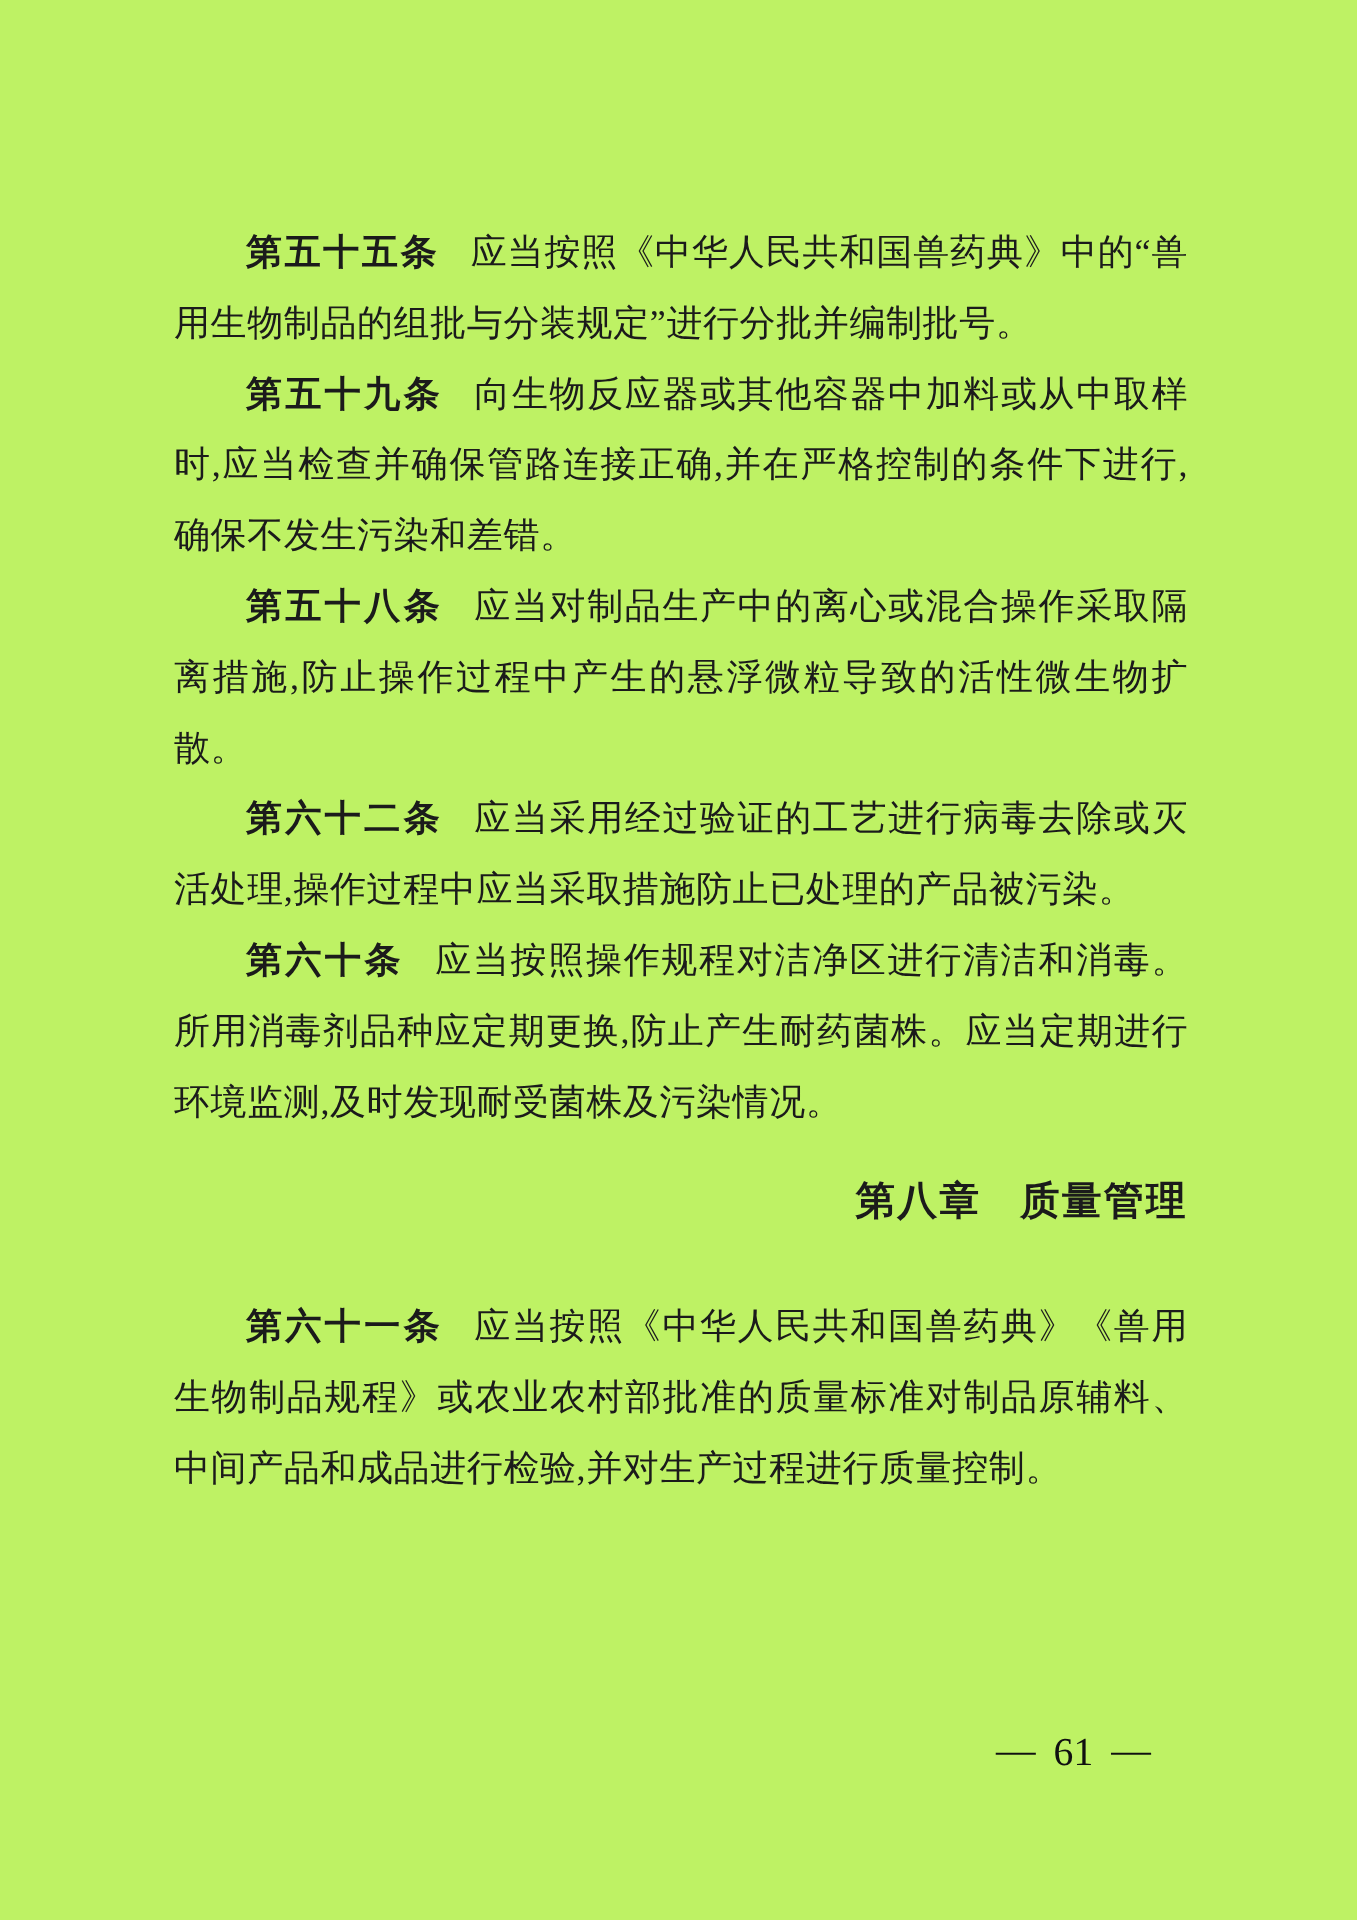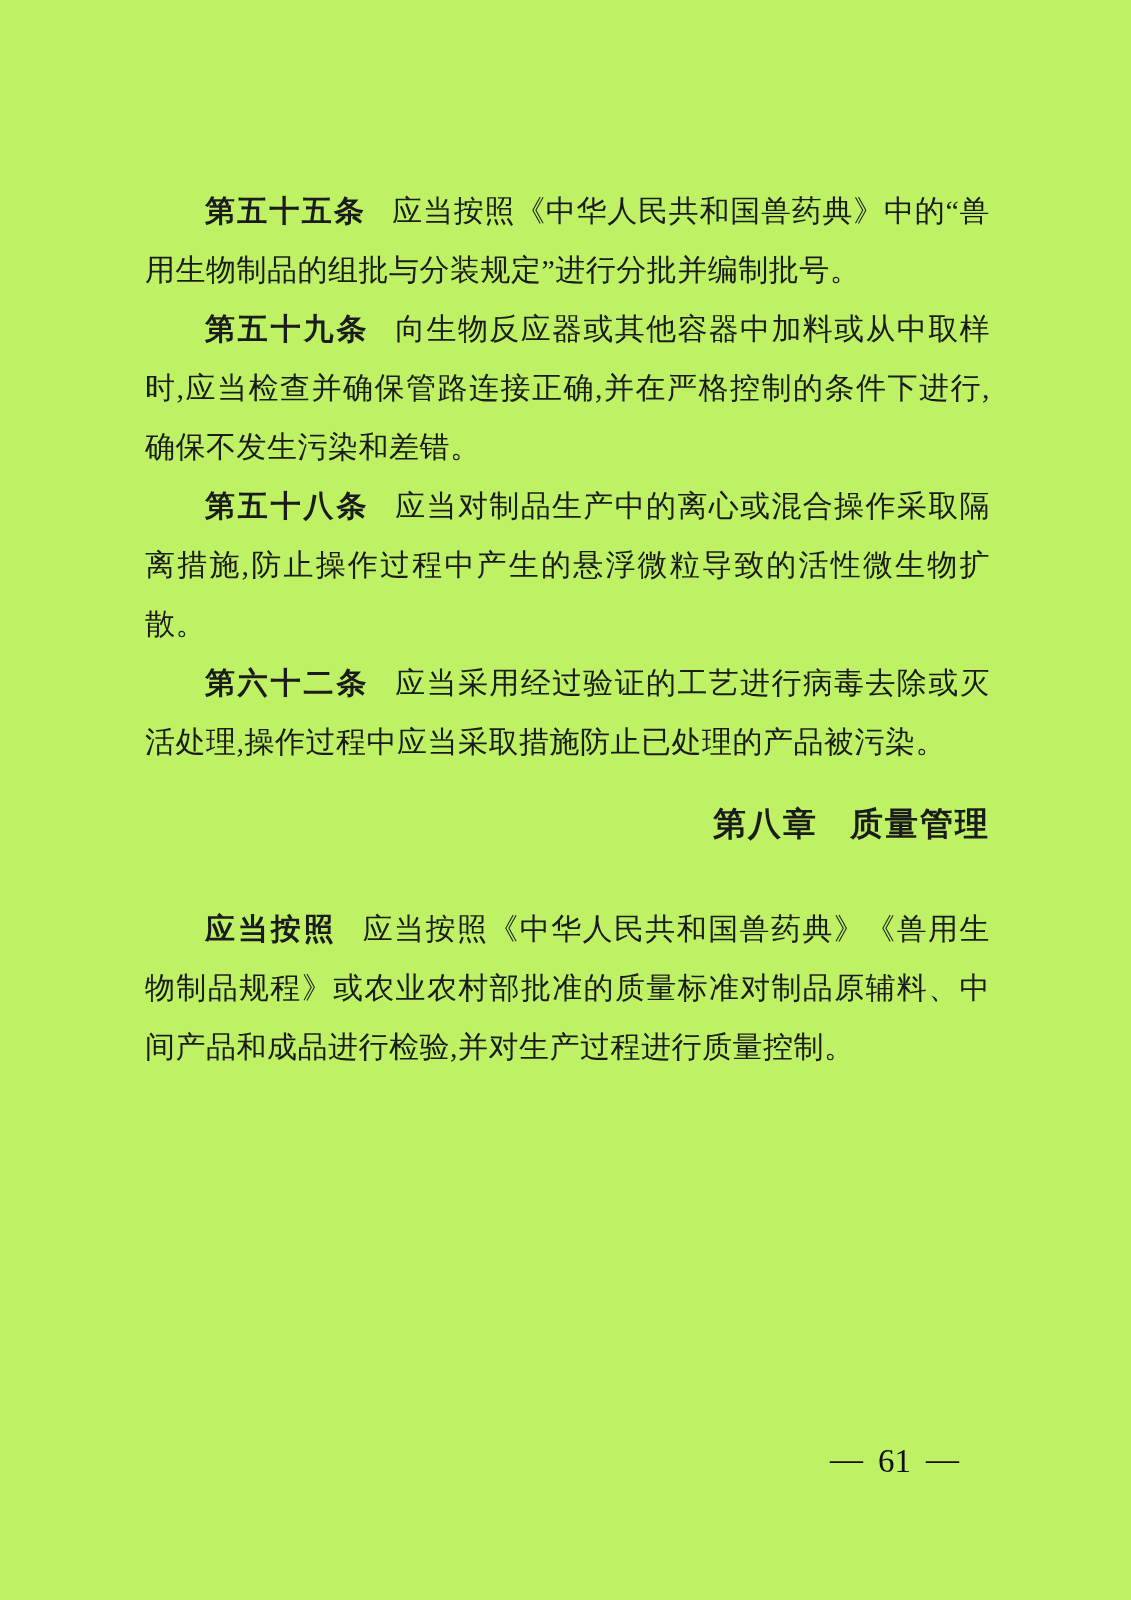--- a/index.html
+++ b/index.html
@@ -75,24 +75,25 @@
 
     <p class="para"><span class="lead">第五十五条</span><span>应当按照《中华人民共和国兽药典》中的“兽用生物制品的组批与分装规定”进行分批并编制批号。</span></p>
 
     <p class="para"><span class="lead">第五十九条</span><span>向生物反应器或其他容器中加料或从中取样时,应当检查并确保管路连接正确,并在严格控制的条件下进行,确保不发生污染和差错。</span></p>
 
     <p class="para"><span class="lead">第五十八条</span><span>应当对制品生产中的离心或混合操作采取隔离措施,防止操作过程中产生的悬浮微粒导致的活性微生物扩散。</span></p>
 
 
     <p class="para"><span class="lead">第六十二条</span><span>应当采用经过验证的工艺进行病毒去除或灭活处理,操作过程中应当采取措施防止已处理的产品被污染。</span></p>
 
+    <p class="para"><span class="lead">第六十条</span><span>应当按照操作规程对洁净区进行清洁和消毒。所用消毒剂品种应定期更换,防止产生耐药菌株。应当定期进行环境监测,及时发现耐受菌株及污染情况。</span></p>
 
     <h2 class="chapter"><span class="chapter-number">第八章</span><span>质量管理</span></h2>
 
-    <p class="para"><span class="lead">应当按照</span><span>应当按照《中华人民共和国兽药典》《兽用生物制品规程》或农业农村部批准的质量标准对制品原辅料、中间产品和成品进行检验,并对生产过程进行质量控制。</span></p>
+    <p class="para"><span class="lead">第六十一条</span><span>应当按照《中华人民共和国兽药典》《兽用生物制品规程》或农业农村部批准的质量标准对制品原辅料、中间产品和成品进行检验,并对生产过程进行质量控制。</span></p>
 
 
   </div>
 
   <div class="footer">
     <span class="dash">—</span>
     <span class="pagenum">61</span>
     <span class="dash">—</span>
   </div>
 </div>

